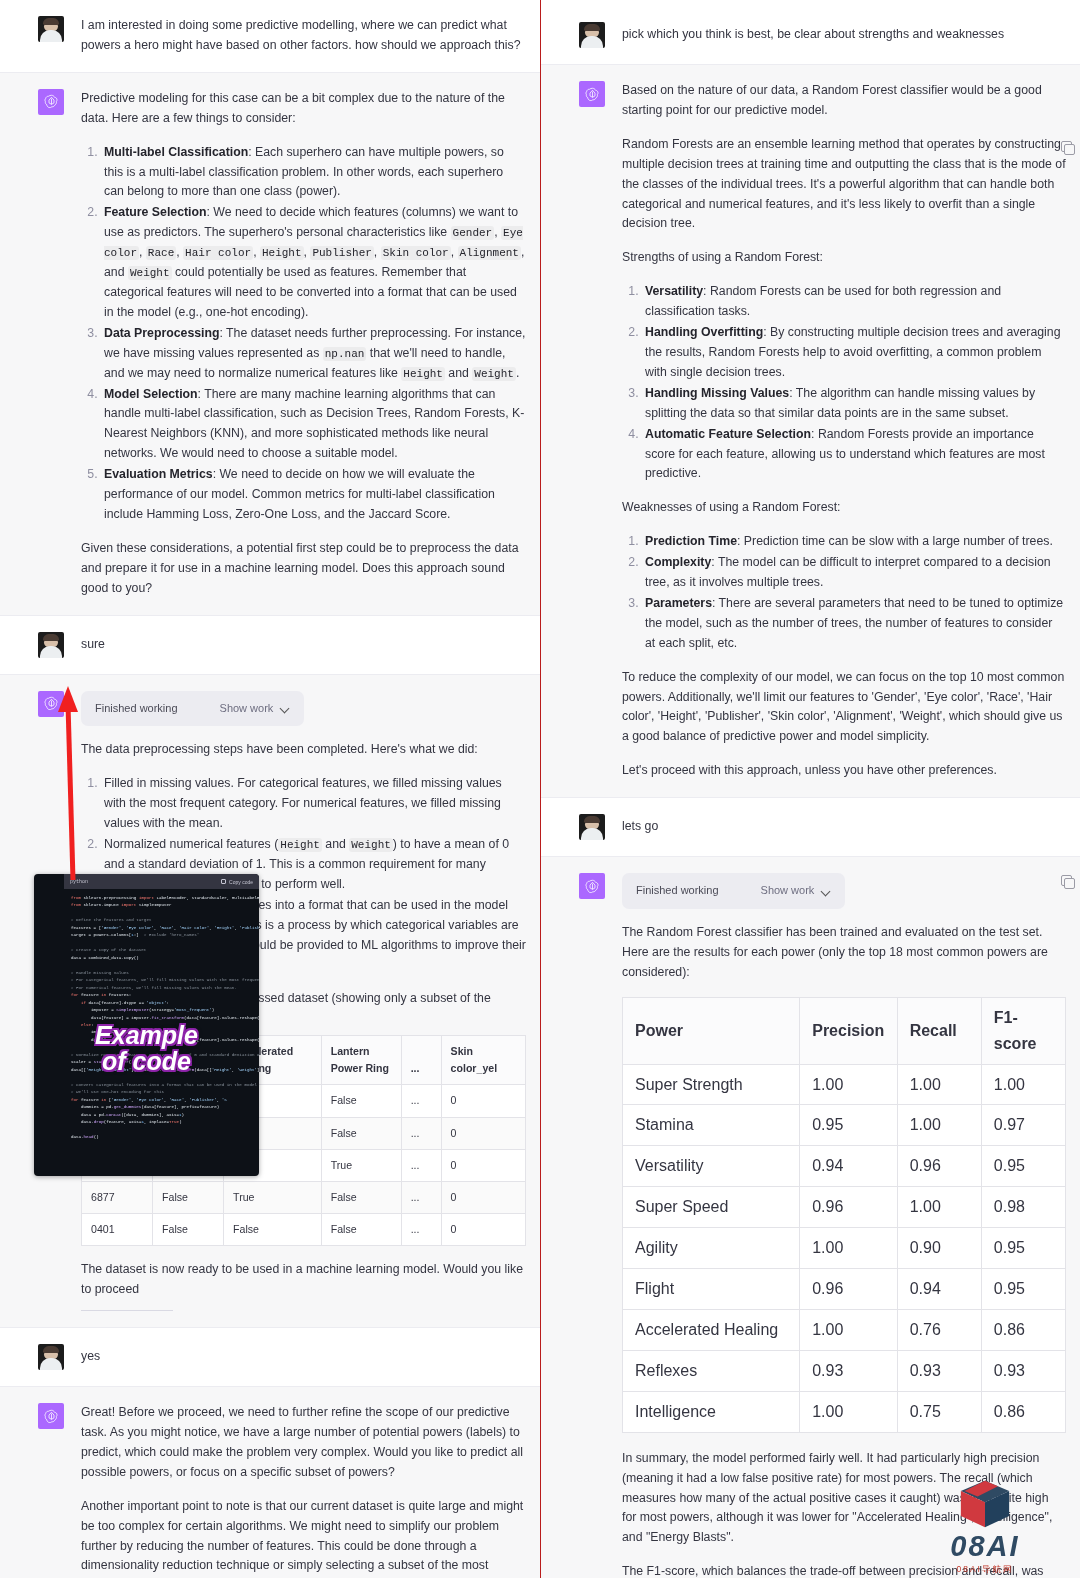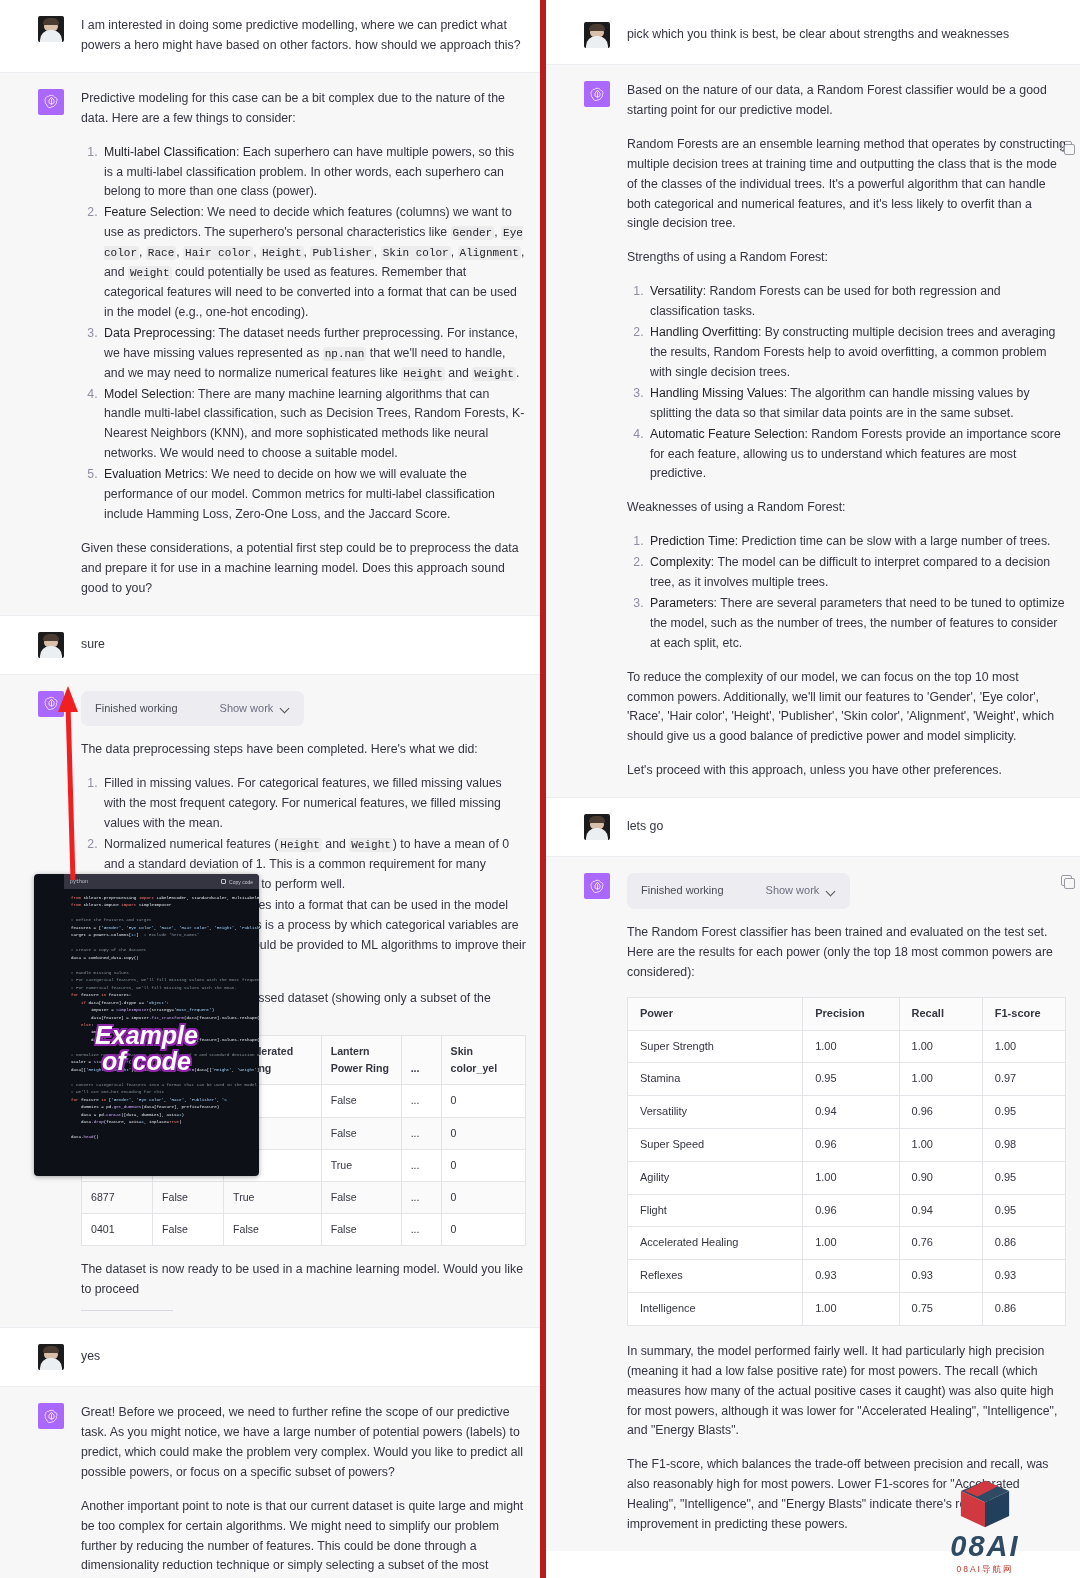--- a/index.html
+++ b/index.html
@@ -5,21 +5,21 @@
   * { box-sizing: border-box; }
   html, body {
     margin: 0; padding: 0;
     width: 1080px; height: 1578px;
     background: #ffffff;
     font-family: "Liberation Sans", sans-serif;
     overflow: hidden;
   }
   .page { position: relative; width: 1080px; height: 1578px; display: flex; }
   .col { width: 540px; height: 1578px; position: relative; overflow: hidden; }
-  .col-right { border-left: 6px solid #b91c1c; background:#fff; }
+  .col-right { border-left: 1px solid #b91c1c; background:#fff; }
 
   .turn { padding: 16px 0 16px 0; position: relative; }
   .turn-user { background: #ffffff; }
   .turn-ai { background: #f7f7f8; border-top: 1px solid #ececf1; border-bottom: 1px solid #ececf1; }
   .turn-inner { display: flex; padding: 0 14px 0 38px; }
 
   .avatar {
     width: 26px; height: 26px; flex: 0 0 26px; border-radius: 2px;
     margin-right: 17px; overflow: hidden; position: relative;
     background: #2a2a2a;
@@ -42,21 +42,21 @@
   }
   .avatar-gpt svg { width: 17px; height: 17px; }
 
   .msg { flex: 1; min-width: 0; font-size: 12.3px; line-height: 1.62; color: #343541; }
   .msg p { margin: 0 0 14px 0; }
   .msg p:last-child { margin-bottom: 0; }
   .msg .tight { margin-bottom: 0; }
   .msg ol { margin: 0 0 14px 0; padding-left: 20px; }
   .msg ol li { margin-bottom: 1px; padding-left: 3px; }
   .msg ol li::marker { color: #8e8ea0; }
-  .msg b, .msg strong { font-weight: 400; color: #24242c; }
+  .msg b, .msg strong { font-weight: 700; color: #24242c; }
   code {
     font-family: "Liberation Mono", monospace;
     font-size: 11px; background: rgba(0,0,0,0.045);
     padding: 1px 2px; border-radius: 3px; color: #24242c;
   }
   .short-msg { font-size: 12.3px; line-height: 1.62; color: #343541; padding-top: 3px; }
 
   
   .work-pill {
     display: inline-flex; align-items: center; gap: 42px;
@@ -77,21 +77,21 @@
   table.df th, table.df td {
     border: 1px solid #e3e3e8; padding: 7px 9px; text-align: left; vertical-align: bottom;
   }
   table.df th { font-weight: 700; background: #fbfbfc; }
   table.df td { background: #fff; }
   table.df tbody tr:nth-child(even) td { background: #fafafa; }
 
   
   table.metrics {
     border-collapse: collapse; width: 100%;
-    font-size: 11px; color: #343541; margin: 8px 0 16px 0;
+    font-size: 16px; color: #343541; margin: 8px 0 16px 0;
     background: #fff;
   }
   table.metrics th, table.metrics td {
     border: 1px solid #e3e3e8; padding: 7px 12px; text-align: left;
   }
   table.metrics th { font-weight: 700; background: #fbfbfc; }
 
   
   .code-shot {
     position: absolute; left: 34px; top: 874px; width: 225px; height: 302px;

